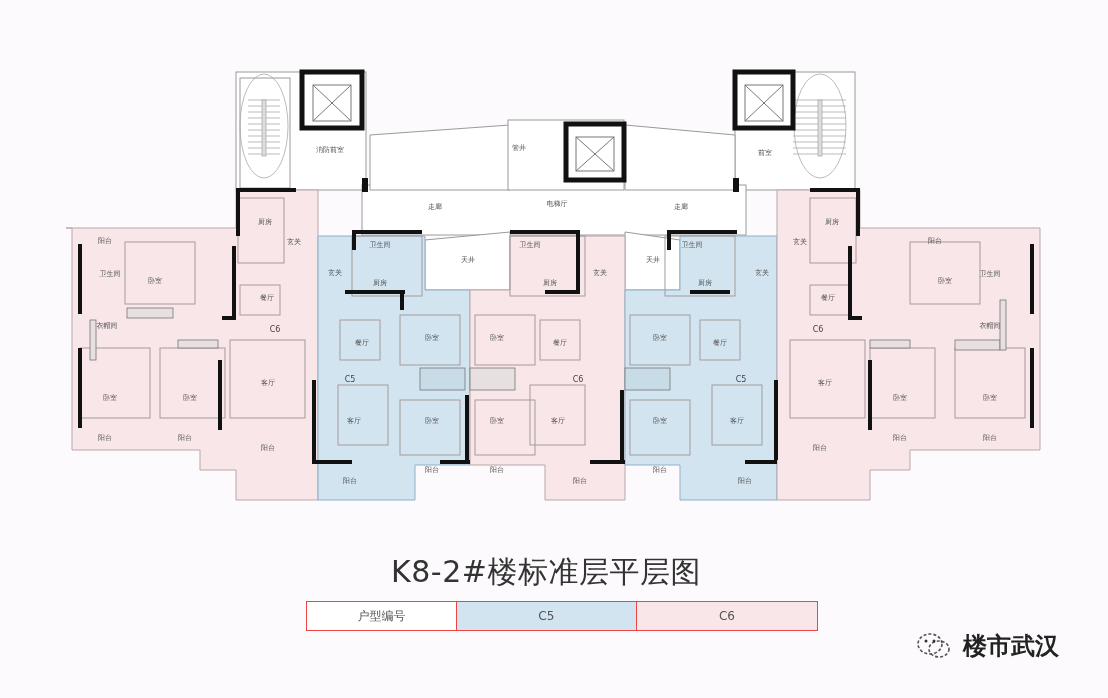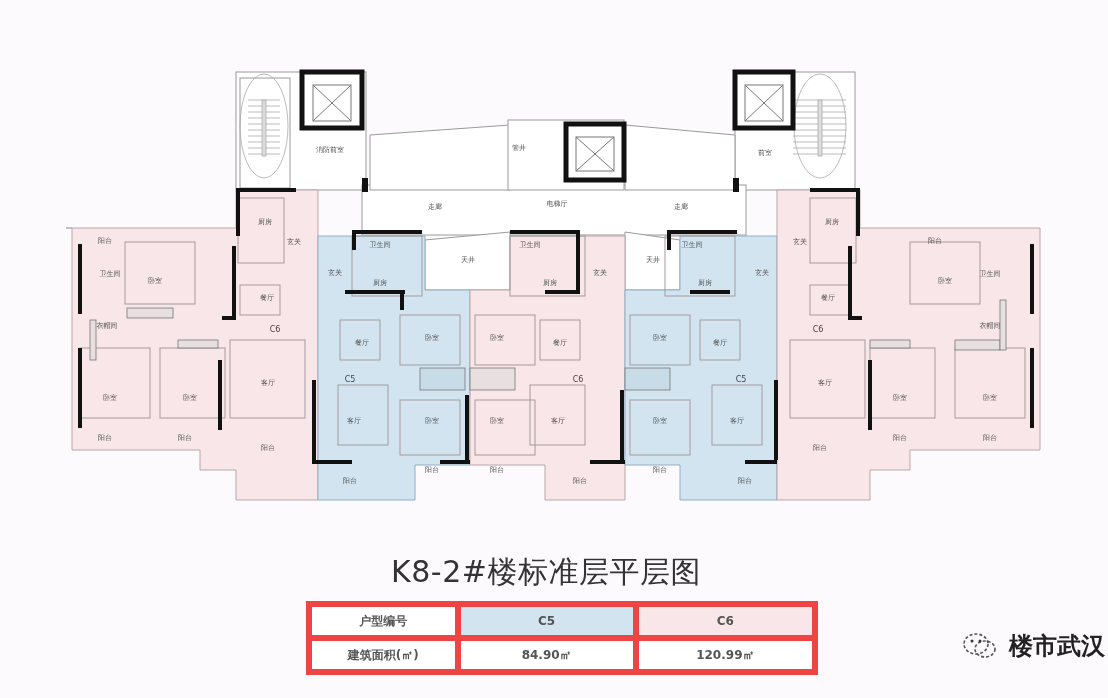--- a/index.html
+++ b/index.html
@@ -17,27 +17,27 @@
     position:absolute; left:0; width:1092px; top:552px;
     text-align:center; font-size:30px; color:#333; letter-spacing:0.5px;
     font-family:"DejaVu Sans", sans-serif;
   }
   table.spec {
     position:absolute; left:306px; top:601px; width:512px;
     border-collapse:collapse; font-size:12px; color:#555;
     font-family:"DejaVu Sans", sans-serif; background:#fff;
   }
   table.spec td {
-    border:6px solid #ef4444; height:28px; text-align:center; padding:0;font-weight:bold;
+    border:1px solid #ef4444; height:28px; text-align:center; padding:0;
   }
   table.spec td.h { width:147px; }
   table.spec td.c5 { width:177px; }
   table.spec td.c6 { width:178px; }
   .watermark {
-    position:absolute; left:961px; top:630px; display:flex; align-items:center; gap:10px;
+    position:absolute; left:915px; top:630px; display:flex; align-items:center; gap:10px;
     color:#222; font-size:24px; font-family:"DejaVu Sans", sans-serif; font-weight:bold;
   }
   .wm-icon { width:38px; height:30px; }
 </style>
 </head>
 <body>
 
 <svg id="plan" viewBox="0 0 1108 540" xmlns="http://www.w3.org/2000/svg">
 
   <g stroke="#9a9a9a" stroke-width="1" fill="#fff">
@@ -284,25 +284,20 @@
 
 <div class="title">K8-2#楼标准层平层图</div>
 
 <table class="spec">
   <tbody>
       <tr>
     <td class="h">户型编号</td>
     <td class="c5" style="background:#d2e4f0">C5</td>
     <td class="c6" style="background:#f8e6e8">C6</td>
   </tr>
-  <tr>
-    <td class="h">建筑面积(㎡)</td>
-    <td class="c5">84.90㎡</td>
-    <td class="c6">120.99㎡</td>
-  </tr>
 </tbody>
   </table>
 
 <div class="watermark">
   <svg class="wm-icon" viewBox="0 0 38 30">
     <ellipse cx="15" cy="13" rx="12" ry="10" fill="none" stroke="#555" stroke-width="1.6" stroke-dasharray="3 2"></ellipse>
     <ellipse cx="24" cy="18" rx="10" ry="8" fill="none" stroke="#555" stroke-width="1.6" stroke-dasharray="3 2"></ellipse>
     <circle cx="11" cy="10" r="1.5" fill="#333"></circle>
       <circle cx="19" cy="10" r="1.5" fill="#333"></circle>
   </svg>

